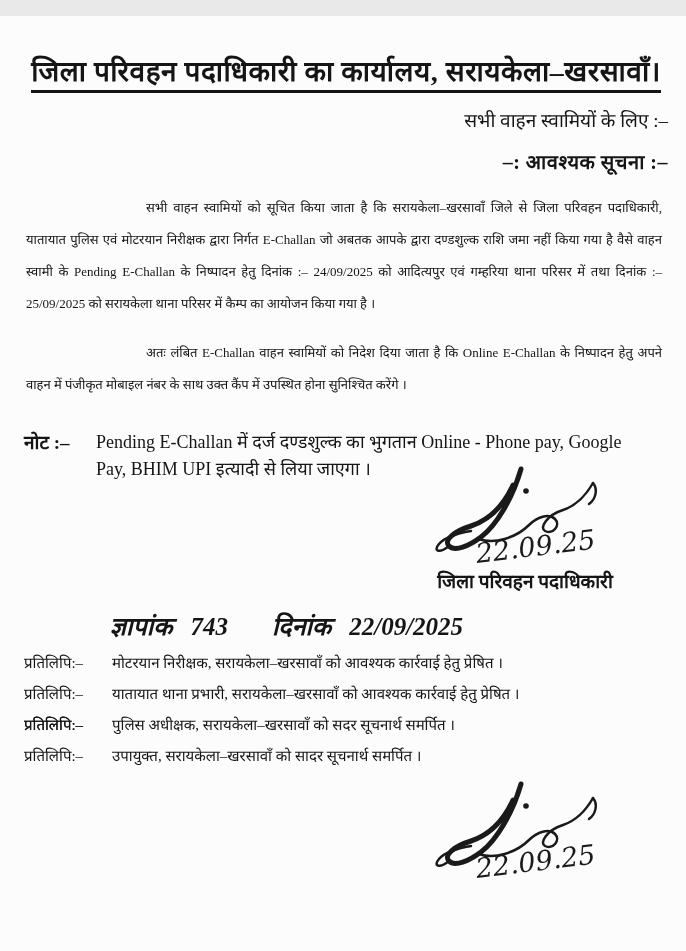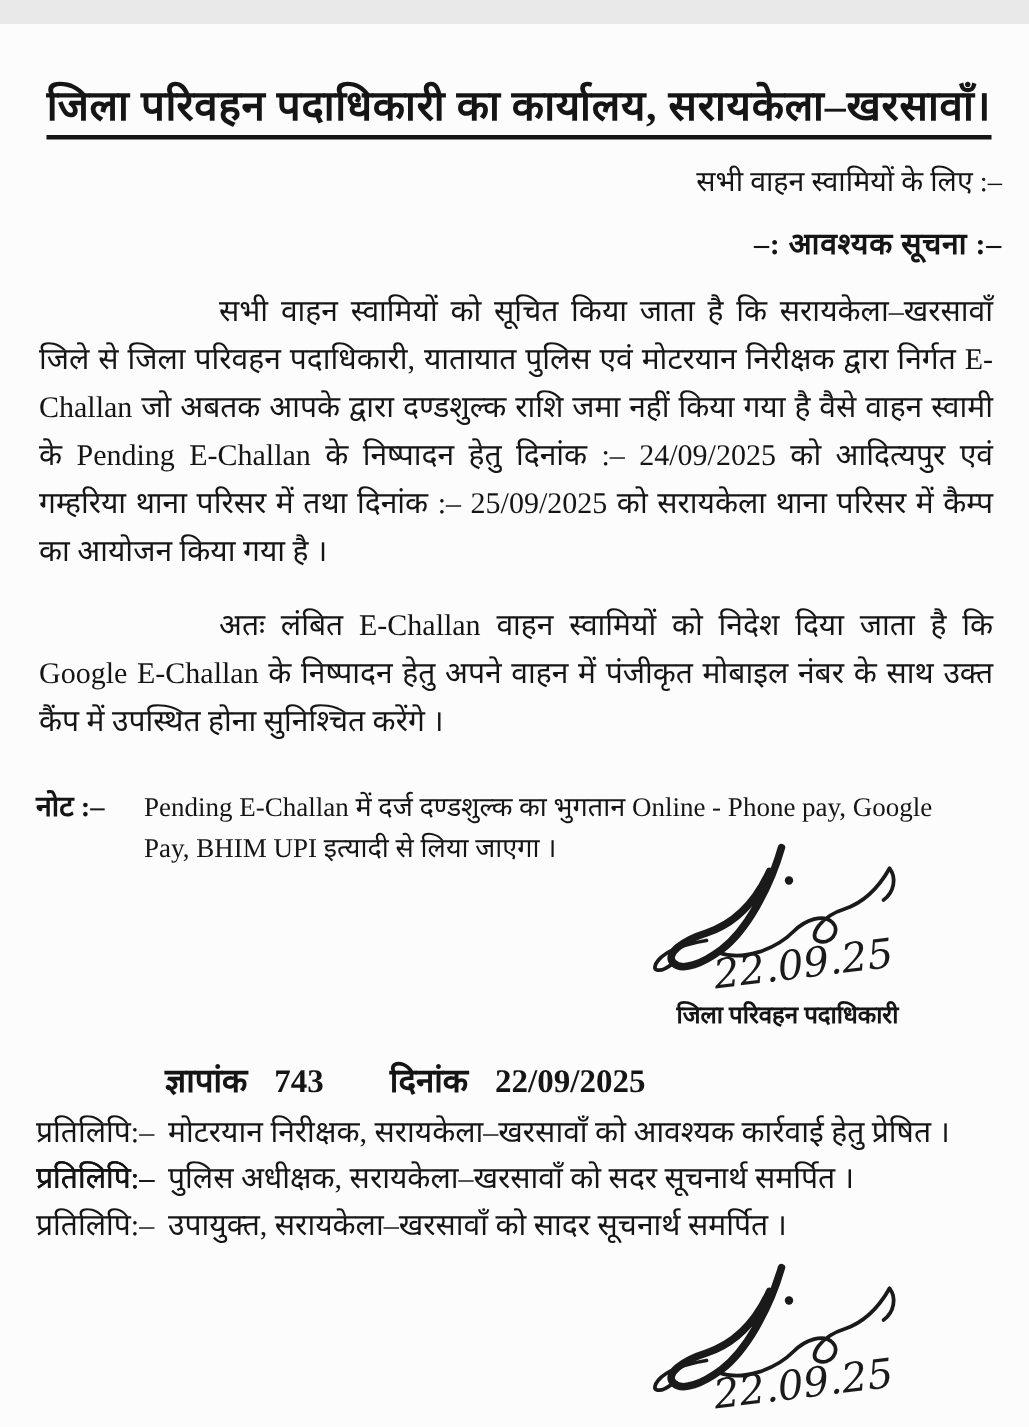--- a/index.html
+++ b/index.html
@@ -38,21 +38,21 @@
   }
   .notice-heading{
     text-align:right;
     font-size:20px;
     font-weight:700;
     margin-top:15px;
     letter-spacing:0.5px;
   }
   .body-para{
     margin:17px 6px 0 2px;
-    font-size:20px;
+    font-size:13px;
     line-height:32px;
     text-align:justify;
     text-indent:120px;
   }
   .note-row{
     position:relative;
     margin-top:28px;
     padding-left:72px;
     font-size:18px;
     line-height:27px;
@@ -67,33 +67,34 @@
     text-align:center;
   }
   .sig-block{
     width:250px;
     margin-left:376px;
     text-align:center;
   }
   .sig-block.top{ margin-top:-26px; }
   .sig-block.bottom{ margin-top:2px; }
   .sig-art{ display:block; margin:0 auto -6px auto; }
-  .sig-line{ font-size:16px; line-height:25px; font-weight:600; }
+  .sig-line{ font-size:19px; line-height:25px; font-weight:600; }
   .memo-line{
     margin:14px 0 0 86px;
-    font-size:22px;
+    font-size:25px;
     font-weight:600;
+    font-style:italic;
   }
   .memo-line .gap-sm{ display:inline-block; width:18px; }
   .memo-line .gap-lg{ display:inline-block; width:44px; }
   .copies{ margin-top:8px; }
   .copy-row{
     position:relative;
     padding-left:88px;
-    font-size:20px;
+    font-size:15px;
     line-height:27px;
     margin-top:4px;
     width:650px;
     box-sizing:border-box;
   }
   .copy-label{
     position:absolute;
     left:0; top:0;
   }
   .sig-date{
@@ -109,21 +110,21 @@
   <h1 class="title">
     <span class="underline">जिला परिवहन पदाधिकारी का कार्यालय, सरायकेला–खरसावाँ।</span>
   </h1>
 
   <div class="addressee">सभी वाहन स्वामियों के लिए :–</div>
 
   <div class="notice-heading">–:  आवश्यक सूचना  :–</div>
 
   <p class="body-para">सभी वाहन स्वामियों को सूचित किया जाता है कि सरायकेला–खरसावाँ जिले से जिला परिवहन पदाधिकारी, यातायात पुलिस एवं मोटरयान निरीक्षक द्वारा निर्गत E-Challan जो अबतक आपके द्वारा दण्डशुल्क राशि जमा नहीं किया गया है वैसे वाहन स्वामी के Pending E-Challan के निष्पादन हेतु दिनांक :– 24/09/2025 को आदित्यपुर एवं गम्हरिया थाना परिसर में तथा दिनांक :– 25/09/2025 को सरायकेला थाना परिसर में कैम्प का आयोजन किया गया है ।</p>
 
-  <p class="body-para">अतः लंबित E-Challan वाहन स्वामियों को निदेश दिया जाता है कि Google E-Challan के निष्पादन हेतु अपने वाहन में पंजीकृत मोबाइल नंबर के साथ उक्त कैंप में उपस्थित होना सुनिश्चित करेंगे ।</p>
+  <p class="body-para">अतः लंबित E-Challan वाहन स्वामियों को निदेश दिया जाता है कि Online E-Challan के निष्पादन हेतु अपने वाहन में पंजीकृत मोबाइल नंबर के साथ उक्त कैंप में उपस्थित होना सुनिश्चित करेंगे ।</p>
 
   <div class="note-row">
     <span class="note-label">नोट :–</span>
     <span class="note-text">Pending E-Challan में दर्ज दण्डशुल्क का भुगतान Online - Phone pay, Google Pay, BHIM UPI इत्यादी से लिया जाएगा  ।</span>
   </div>
 
   <div class="sig-block top">
     <svg class="sig-art" width="200" height="118" viewBox="0 0 200 118" aria-hidden="true">
       <g fill="none" stroke="#1a1a1a" stroke-linecap="round">
         <path stroke-width="5" d="M96,12 C88,40 72,68 56,80 C44,89 30,95 24,89 C18,83 30,74 46,69 C64,63 78,50 88,28"></path>
@@ -141,20 +142,21 @@
     <span>ज्ञापांक</span><span class="gap-sm"></span><span>743</span><span class="gap-lg"></span><span>दिनांक</span><span class="gap-sm"></span><span>22/09/2025</span>
   </div>
 
   <div class="copies">
     <div class="copy-row">
       <span class="copy-label">प्रतिलिपि:–</span>
       <span class="copy-text">मोटरयान निरीक्षक, सरायकेला–खरसावाँ को आवश्यक कार्रवाई हेतु प्रेषित ।</span>
     </div>
     <div class="copy-row">
       <span class="copy-label">प्रतिलिपि:–</span>
+      <span class="copy-text">यातायात थाना प्रभारी, सरायकेला–खरसावाँ को आवश्यक कार्रवाई हेतु प्रेषित ।</span>
     </div>
     <div class="copy-row">
       <span class="copy-label">प्रतिलिपि:–</span>
     </div>
     <div class="copy-row">
       <span class="copy-label">प्रतिलिपि:–</span>
       <span class="copy-text">पुलिस अधीक्षक, सरायकेला–खरसावाँ को सदर सूचनार्थ समर्पित ।</span>
     </div>
     <div class="copy-row">
       <span class="copy-label">प्रतिलिपि:–</span>

